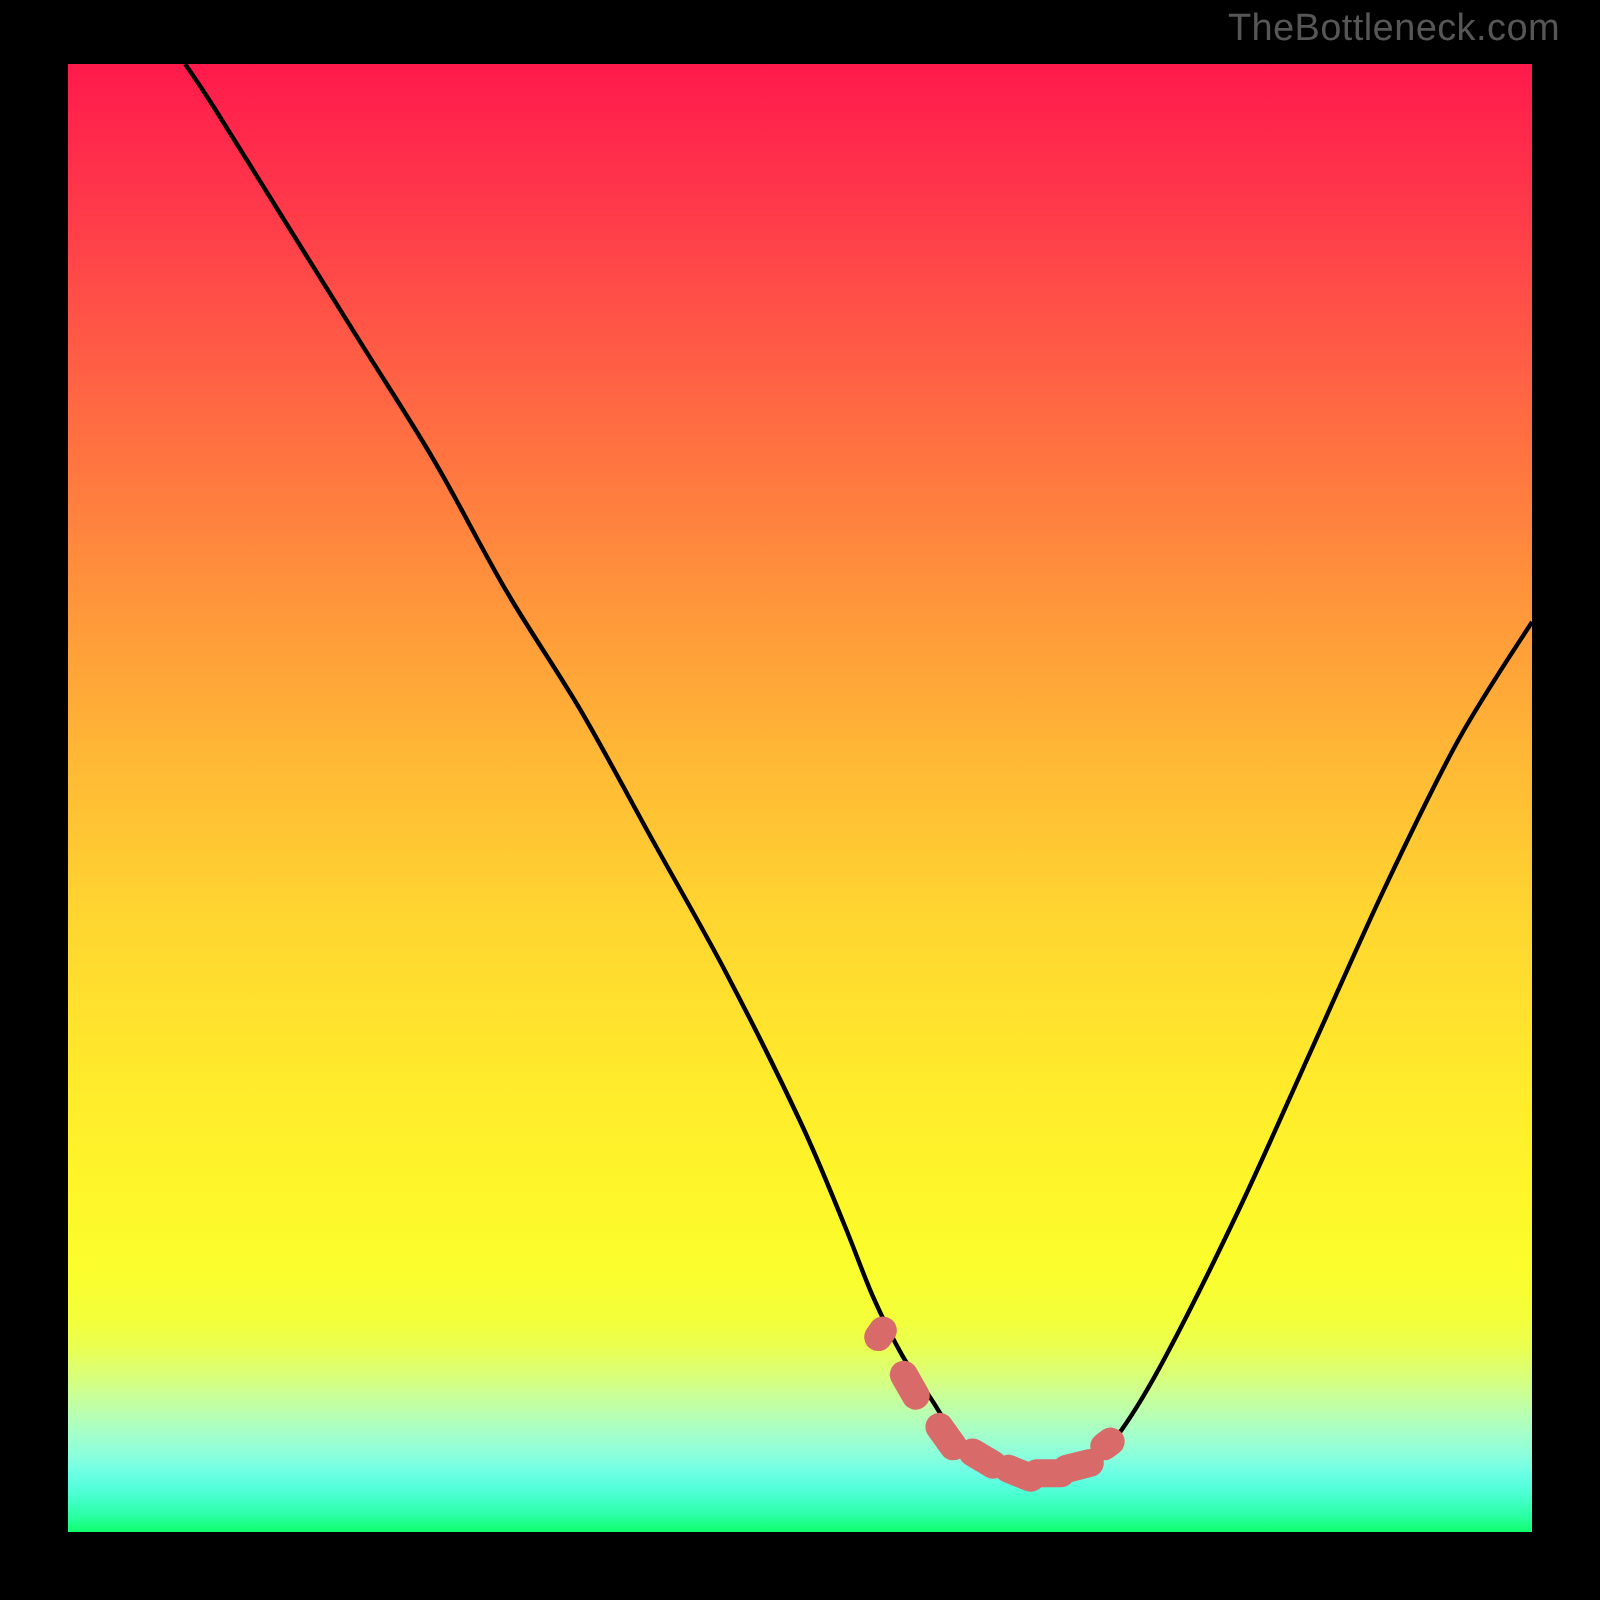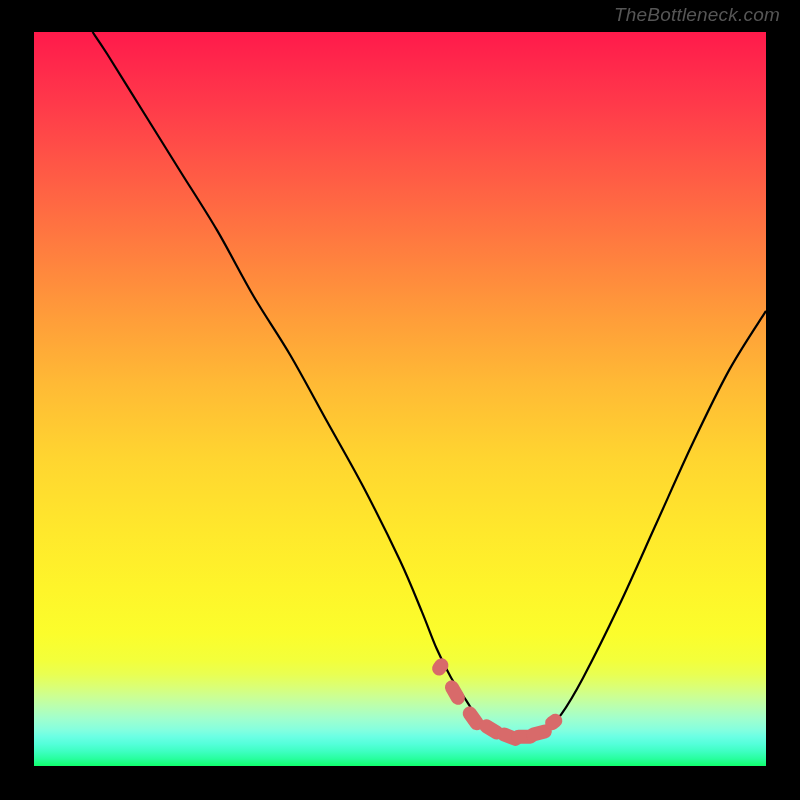--- a/index.html
+++ b/index.html
@@ -10,21 +10,20 @@
     background: #000000;
     overflow: hidden;
   }
   .frame {
     position: absolute;
     left: 0;
     top: 0;
     width: 800px;
     height: 584px;
     background: #000000;
-    font-style: italic;
   }
   .plot-area {
     position: absolute;
     left: 34px;
     top: 32px;
     width: 732px;
     height: 734px;
     overflow: hidden;
   }
   .gradient {

